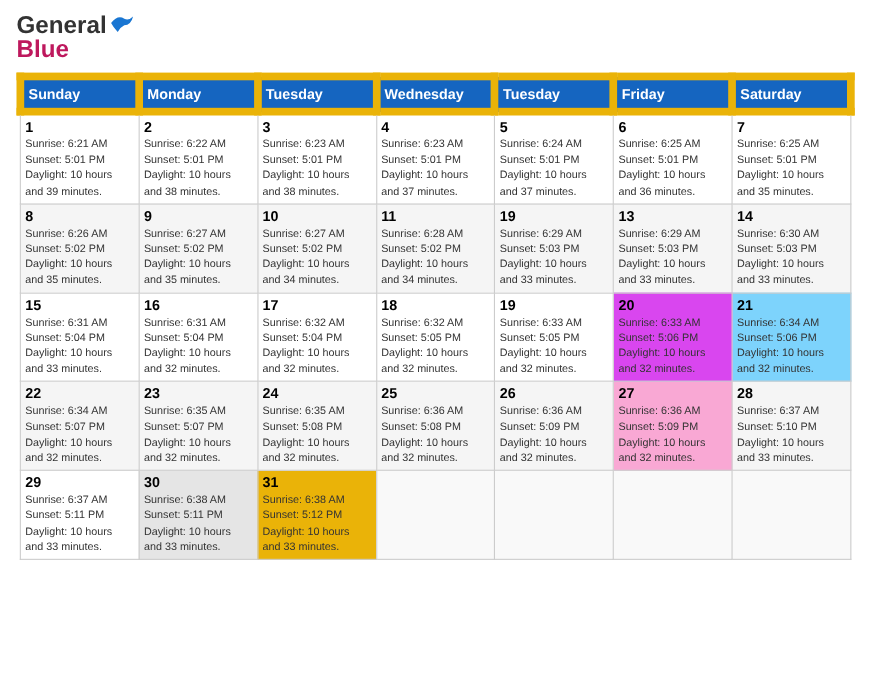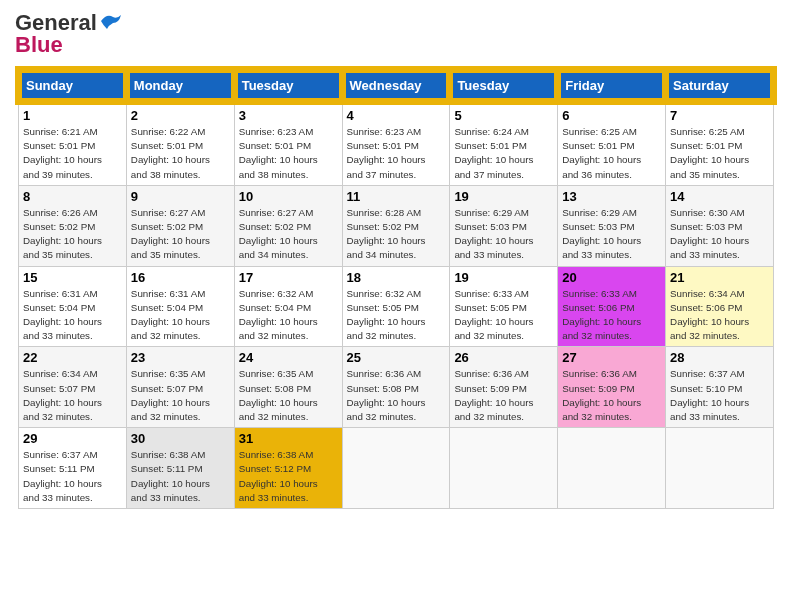--- a/index.html
+++ b/index.html
@@ -191,21 +191,21 @@
             <div class="day-info">Sunrise: 6:32 AM<br>Sunset: 5:05 PM<br>Daylight: 10 hours<br>and 32 minutes.</div>
           </td>
           <td style="background: rgb(255, 255, 255);">
             <span class="day-num">19</span>
             <div class="day-info">Sunrise: 6:33 AM<br>Sunset: 5:05 PM<br>Daylight: 10 hours<br>and 32 minutes.</div>
           </td>
           <td style="background: #d946ef;">
             <span class="day-num">20</span>
             <div class="day-info">Sunrise: 6:33 AM<br>Sunset: 5:06 PM<br>Daylight: 10 hours<br>and 32 minutes.</div>
           </td>
-          <td style="background: #fef9c3;">
+          <td style="background: #7dd3fc;">
             <span class="day-num">21</span>
             <div class="day-info">Sunrise: 6:34 AM<br>Sunset: 5:06 PM<br>Daylight: 10 hours<br>and 32 minutes.</div>
           </td>
         </tr>
         <tr>
           <td style="background: rgb(245, 245, 245);">
             <span class="day-num">22</span>
             <div class="day-info">Sunrise: 6:34 AM<br>Sunset: 5:07 PM<br>Daylight: 10 hours<br>and 32 minutes.</div>
           </td>
           <td style="background: rgb(245, 245, 245);">

